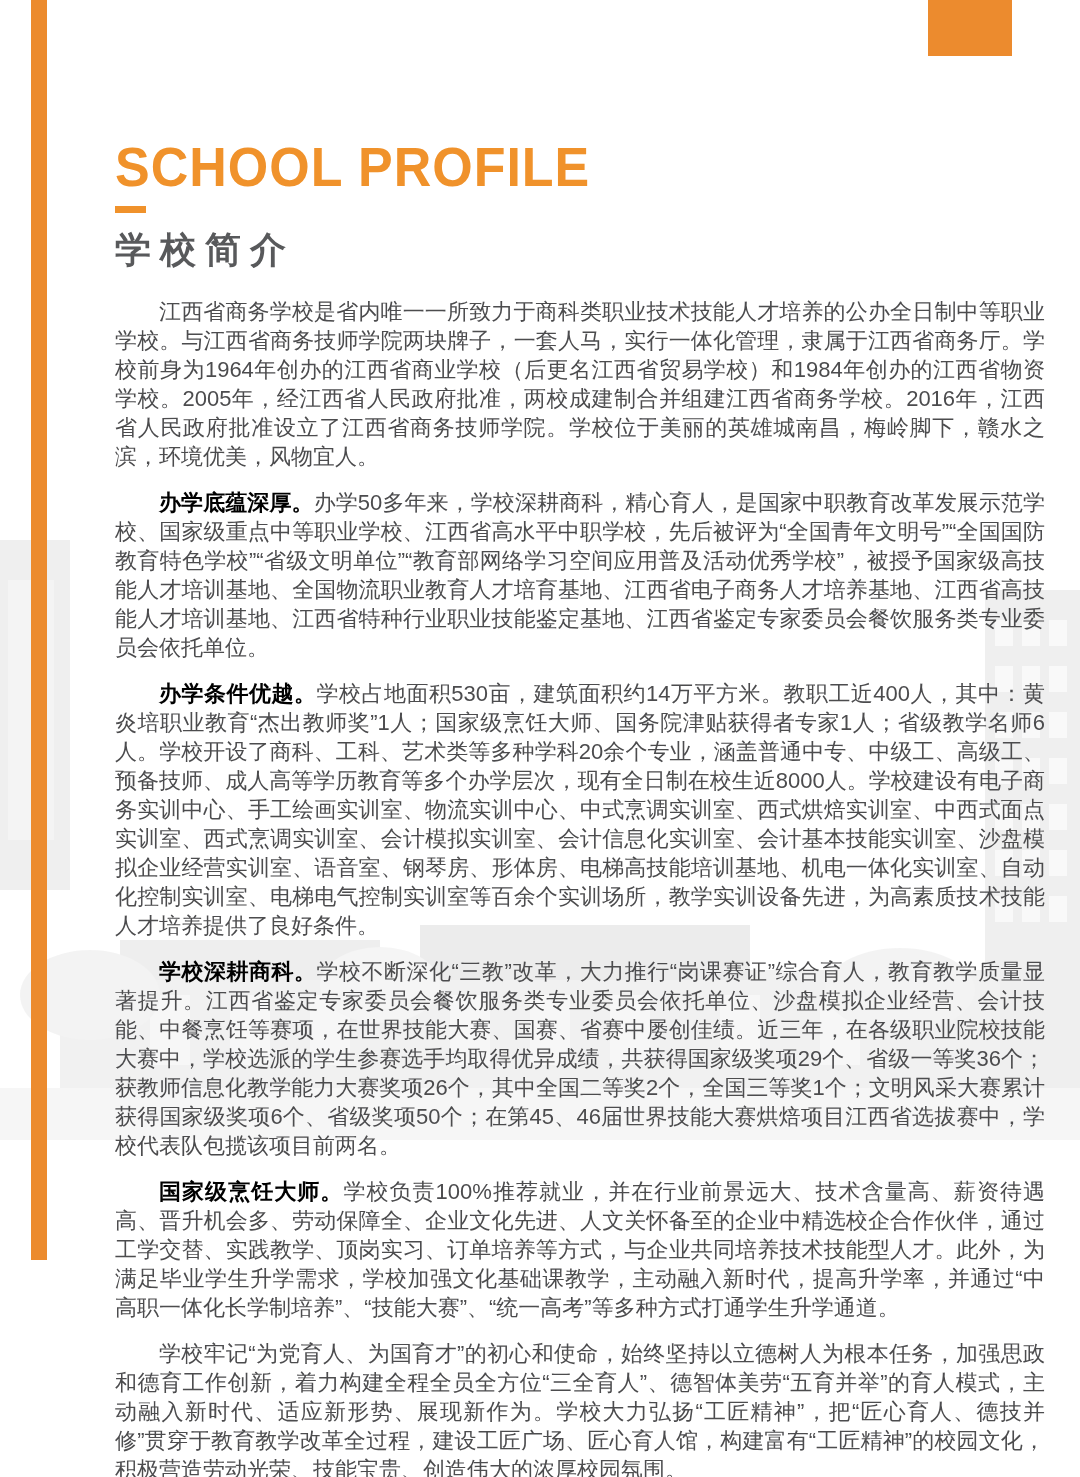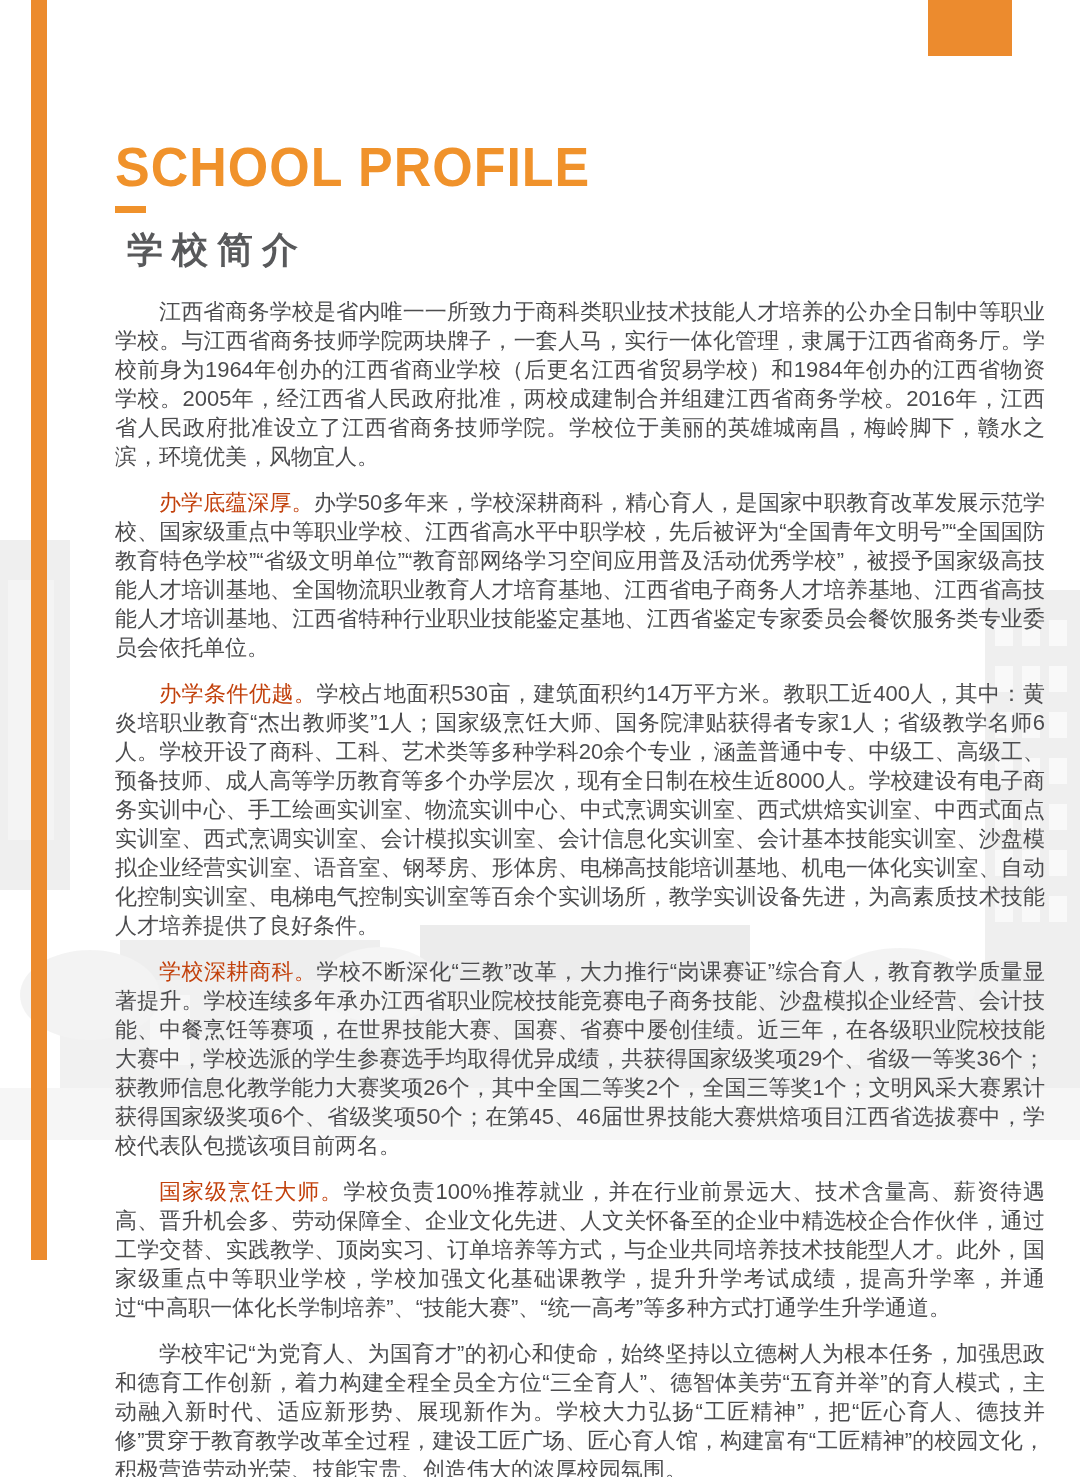--- a/index.html
+++ b/index.html
@@ -35,34 +35,34 @@
     margin: 0; color: #F0922B;
     font-size: 52px; line-height: 52px; font-weight: 800;
     letter-spacing: 1px; transform: scaleY(1.08); transform-origin: left top;
     white-space: nowrap;
   }
   .title-dash {
     width: 31px; height: 7px; background: #F0922B;
     margin-top: 16px;
   }
   .title-zh {
-    margin: 18px 0 0 12px; color: #58595B;
+    margin: 18px 0 0 0; color: #58595B;
     font-size: 36px; line-height: 38px; font-weight: 600;
     letter-spacing: 9px;
   }
 
   .body-text { margin-top: 28px; }
   .body-para {
     margin: 17px 0 13px 0;
     color: #4C4C4E;
     font-size: 22px; line-height: 29px;
     text-align: justify; text-indent: 2em;
     word-break: break-all;
   }
-  .body-para .lead { color: #c2410c; font-weight: 400; }
+  .body-para .lead { color: #000000; font-weight: 700; }
 </style>
 </head>
 <body>
 
 <div class="page">
 
   <svg class="bg-photo" viewBox="0 0 1080 600" preserveAspectRatio="none">
     <g fill="#DCDCDC">
       <rect x="0" y="0" width="70" height="350"></rect>
       <rect x="8" y="40" width="46" height="260" fill="#E7E7E7"></rect>
@@ -115,19 +115,19 @@
 
   <div class="content">
     <h1 class="title-en">SCHOOL PROFILE</h1>
     <div class="title-dash"></div>
     <h2 class="title-zh">学校简介</h2>
 
     <div class="body-text">
       <p class="body-para"><span class="lead"></span><span>江西省商务学校是省内唯一一所致力于商科类职业技术技能人才培养的公办全日制中等职业学校。与江西省商务技师学院两块牌子，一套人马，实行一体化管理，隶属于江西省商务厅。学校前身为1964年创办的江西省商业学校（后更名江西省贸易学校）和1984年创办的江西省物资学校。2005年，经江西省人民政府批准，两校成建制合并组建江西省商务学校。2016年，江西省人民政府批准设立了江西省商务技师学院。学校位于美丽的英雄城南昌，梅岭脚下，赣水之滨，环境优美，风物宜人。</span></p>
       <p class="body-para"><span class="lead">办学底蕴深厚。</span><span>办学50多年来，学校深耕商科，精心育人，是国家中职教育改革发展示范学校、国家级重点中等职业学校、江西省高水平中职学校，先后被评为“全国青年文明号”“全国国防教育特色学校”“省级文明单位”“教育部网络学习空间应用普及活动优秀学校”，被授予国家级高技能人才培训基地、全国物流职业教育人才培育基地、江西省电子商务人才培养基地、江西省高技能人才培训基地、江西省特种行业职业技能鉴定基地、江西省鉴定专家委员会餐饮服务类专业委员会依托单位。</span></p>
       <p class="body-para"><span class="lead">办学条件优越。</span><span>学校占地面积530亩，建筑面积约14万平方米。教职工近400人，其中：黄炎培职业教育“杰出教师奖”1人；国家级烹饪大师、国务院津贴获得者专家1人；省级教学名师6人。学校开设了商科、工科、艺术类等多种学科20余个专业，涵盖普通中专、中级工、高级工、预备技师、成人高等学历教育等多个办学层次，现有全日制在校生近8000人。学校建设有电子商务实训中心、手工绘画实训室、物流实训中心、中式烹调实训室、西式烘焙实训室、中西式面点实训室、西式烹调实训室、会计模拟实训室、会计信息化实训室、会计基本技能实训室、沙盘模拟企业经营实训室、语音室、钢琴房、形体房、电梯高技能培训基地、机电一体化实训室、自动化控制实训室、电梯电气控制实训室等百余个实训场所，教学实训设备先进，为高素质技术技能人才培养提供了良好条件。</span></p>
-      <p class="body-para"><span class="lead">学校深耕商科。</span><span>学校不断深化“三教”改革，大力推行“岗课赛证”综合育人，教育教学质量显著提升。学校连续多年承办江西省职业院校技能竞赛电子商务技能、沙盘模拟企业经营、会计技能、中餐烹饪等赛项，在世界技能大赛、国赛、省赛中屡创佳绩。近三年，在各级职业院校技能大赛中，学校选派的学生参赛选手均取得优异成绩，共获得国家级奖项29个、省级一等奖36个；获教师信息化教学能力大赛奖项26个，其中全国二等奖2个，全国三等奖1个；文明风采大赛累计获得国家级奖项6个、省级奖项50个；在第45、46届世界技能大赛烘焙项目江西省选拔赛中，学校代表队包揽该项目前两名。</span></p>
-      <p class="body-para"><span class="lead">国家级烹饪大师。</span><span>学校负责100%推荐就业，并在行业前景远大、技术含量高、薪资待遇高、晋升机会多、劳动保障全、企业文化先进、人文关怀备至的企业中精选校企合作伙伴，通过工学交替、实践教学、顶岗实习、订单培养等方式，与企业共同培养技术技能型人才。此外，国家级重点中等职业学校，学校加强文化基础课教学，提升升学考试成绩，提高升学率，并通过“中高职一体化长学制培养”、“技能大赛”、“统一高考”等多种方式打通学生升学通道。</span></p>
+      <p class="body-para"><span class="lead">学校深耕商科。</span><span>学校不断深化“三教”改革，大力推行“岗课赛证”综合育人，教育教学质量显著提升。江西省鉴定专家委员会餐饮服务类专业委员会依托单位、沙盘模拟企业经营、会计技能、中餐烹饪等赛项，在世界技能大赛、国赛、省赛中屡创佳绩。近三年，在各级职业院校技能大赛中，学校选派的学生参赛选手均取得优异成绩，共获得国家级奖项29个、省级一等奖36个；获教师信息化教学能力大赛奖项26个，其中全国二等奖2个，全国三等奖1个；文明风采大赛累计获得国家级奖项6个、省级奖项50个；在第45、46届世界技能大赛烘焙项目江西省选拔赛中，学校代表队包揽该项目前两名。</span></p>
+      <p class="body-para"><span class="lead">国家级烹饪大师。</span><span>学校负责100%推荐就业，并在行业前景远大、技术含量高、薪资待遇高、晋升机会多、劳动保障全、企业文化先进、人文关怀备至的企业中精选校企合作伙伴，通过工学交替、实践教学、顶岗实习、订单培养等方式，与企业共同培养技术技能型人才。此外，为满足毕业学生升学需求，学校加强文化基础课教学，主动融入新时代，提高升学率，并通过“中高职一体化长学制培养”、“技能大赛”、“统一高考”等多种方式打通学生升学通道。</span></p>
       <p class="body-para"><span class="lead"></span><span>学校牢记“为党育人、为国育才”的初心和使命，始终坚持以立德树人为根本任务，加强思政和德育工作创新，着力构建全程全员全方位“三全育人”、德智体美劳“五育并举”的育人模式，主动融入新时代、适应新形势、展现新作为。学校大力弘扬“工匠精神”，把“匠心育人、德技并修”贯穿于教育教学改革全过程，建设工匠广场、匠心育人馆，构建富有“工匠精神”的校园文化，积极营造劳动光荣、技能宝贵、创造伟大的浓厚校园氛围。</span></p>
     </div>
   </div>
 
 </div>
 
 </body></html>

